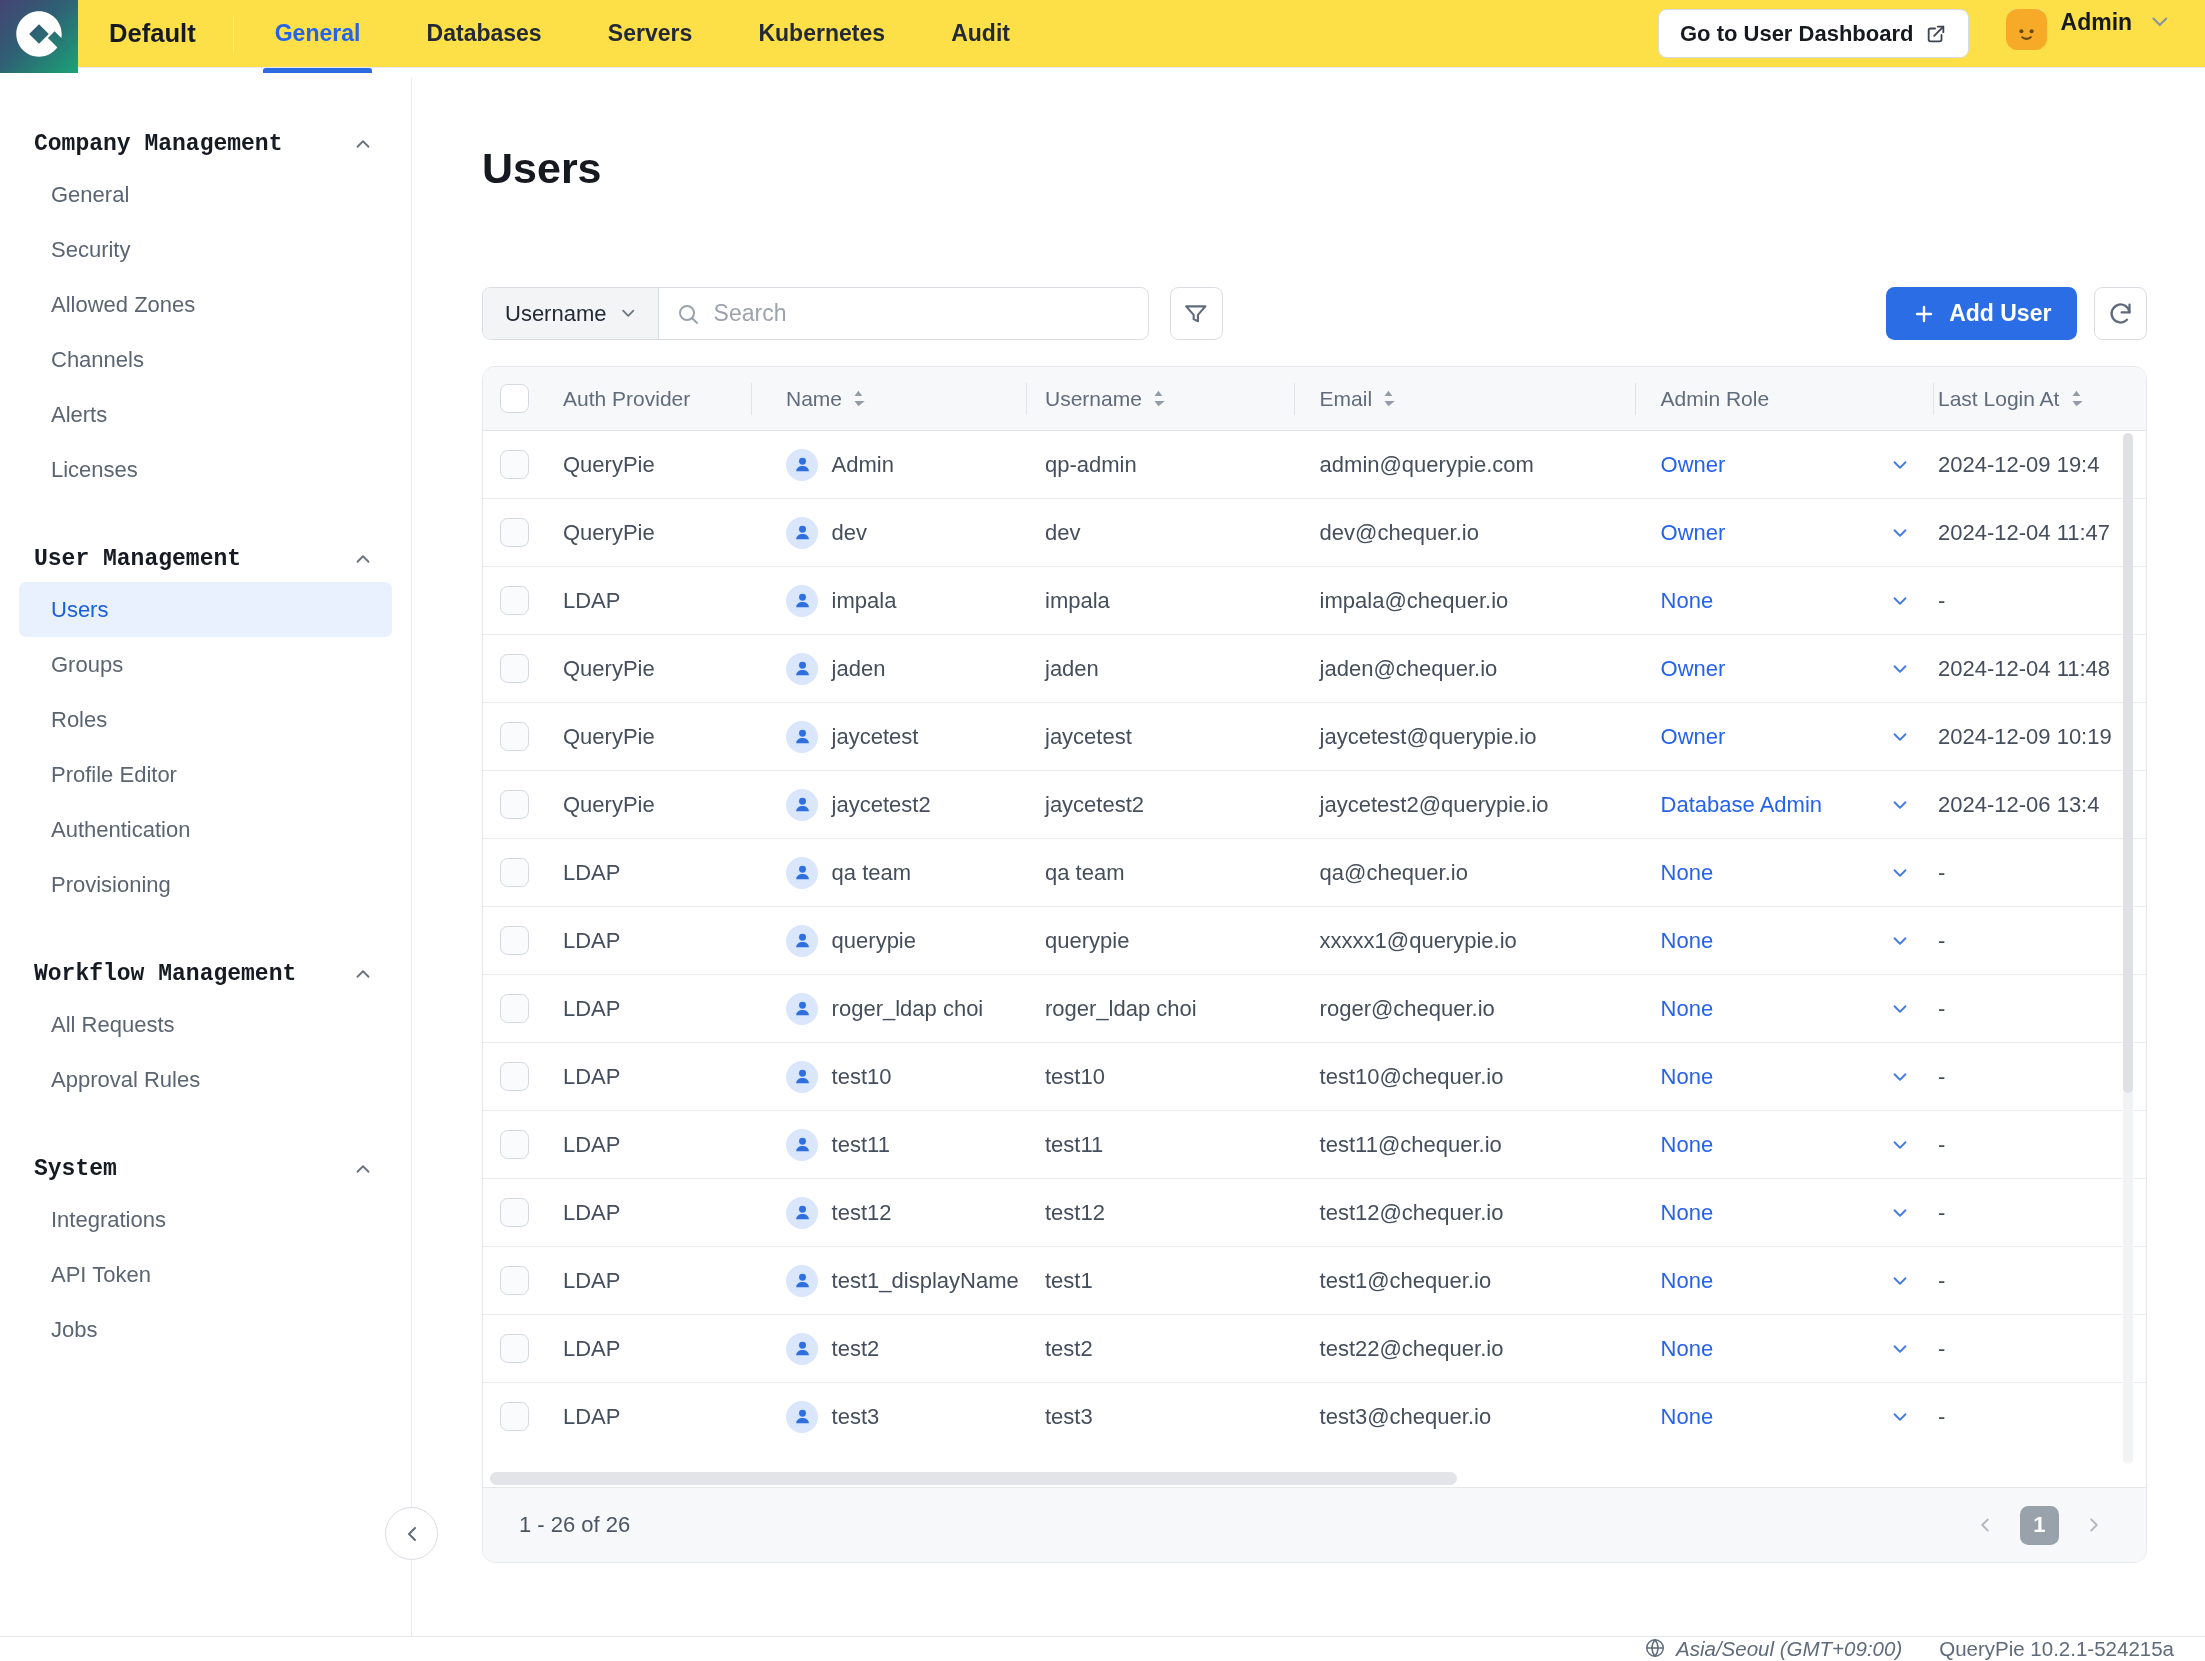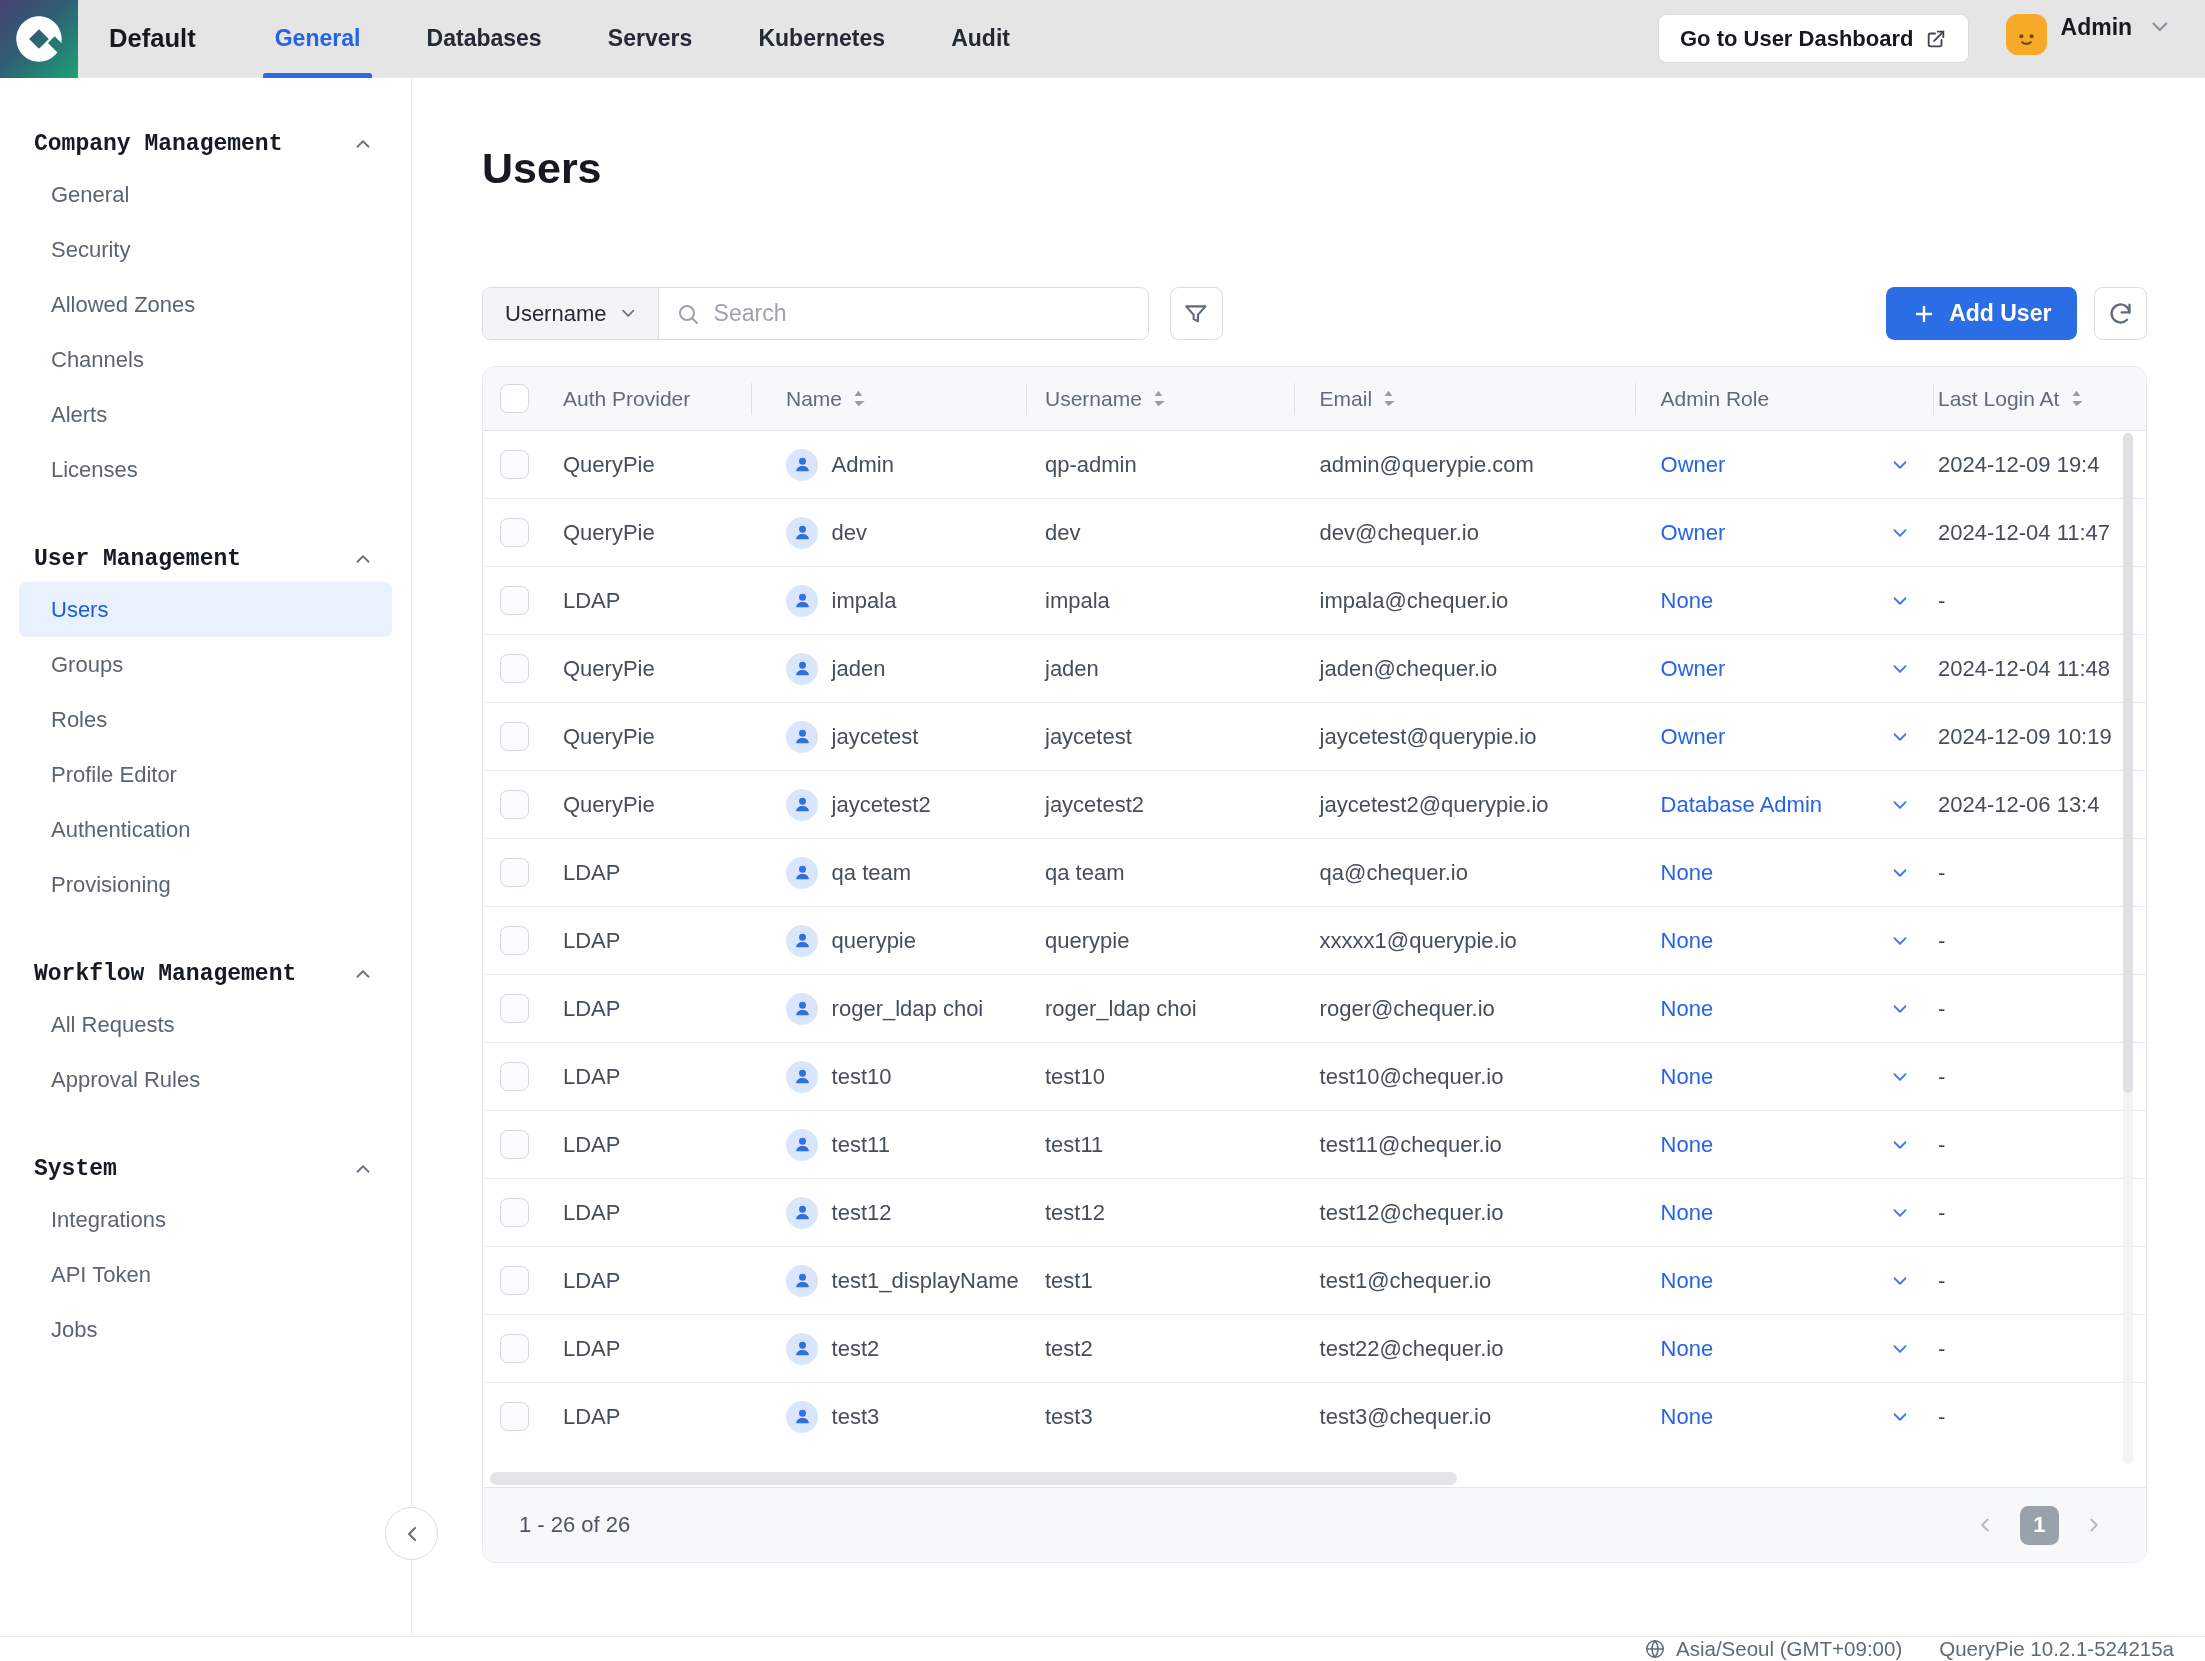--- a/index.html
+++ b/index.html
@@ -1,20 +1,20 @@
 <!DOCTYPE html>
 <html style="font-size:13.6px"><head>
 <meta charset="utf-8">
 <style>
   * { margin:0; padding:0; box-sizing:border-box; }
   html,body { width:2205px; height:1662px; overflow:hidden; background:#fff;
               font-family:"Liberation Sans", sans-serif; color:#1f2430; }
 
   
-  .navbar { position:absolute; top:0; left:0; width:2205px; height:78px; background:#e5e5e5;
+  .navbar { position:absolute; top:0; left:0; width:2205px; height:68px; background:#fde047;
             border-bottom:0.9px solid #e8eaed; display:flex; align-items:center; z-index:20; }
   .logo { width:78px; height:78px; flex:0 0 78px; }
   .workspace { font-size:25.6px; font-weight:700; margin-left:31px; color:#16191f; }
   .nav-divider { width:0.9px; height:36px; background:#e3e5e9; margin:0 36px 0 37px; }
   .tabs { display:flex; height:78px; }
   .tab { font-size:23px; font-weight:600; color:#232a35; margin-right:56px; height:78px;
          display:flex; align-items:center; padding:0 5.1px; position:relative; cursor:pointer; }
   .tab.active { color:#2563eb; }
   .tab.active::after { content:""; position:absolute; left:-6.8px; right:-6.8px; bottom:0; height:4.3px;
                        background:#2c6be2; border-radius:2.6px 2.6px 0 0; }
@@ -110,21 +110,21 @@
   .pager { margin-left:auto; display:flex; align-items:center; }
   .pg-prev, .pg-next { display:flex; padding:5.1px; cursor:pointer; }
   .pg-page { width:39px; height:39px; background:#99a1ab; color:#fff; border-radius:8.5px; font-size:22px;
              font-weight:600; display:flex; align-items:center; justify-content:center; margin:0 19px;
              cursor:pointer; }
 
   
   .statusbar { position:absolute; left:0; right:0; bottom:0; height:25px; background:#fff;
                border-top:0.9px solid #e6e8eb; display:flex; align-items:center; justify-content:flex-end;
                padding-right:31px; font-size:20.5px; color:#5f6b7a; z-index:25; }
-  .statusbar .tz { display:flex; align-items:center; }
+  .statusbar .tz { display:flex; align-items:flex-start;font-style:italic; }
   .statusbar .tz svg { margin-right:10.2px; }
   .statusbar .ver { margin-left:37px; }
 </style>
 </head>
 <body>
 
 <div class="navbar">
   <div class="logo">
     <svg width="78" height="78" viewBox="0 0 91 91">
       <defs>

